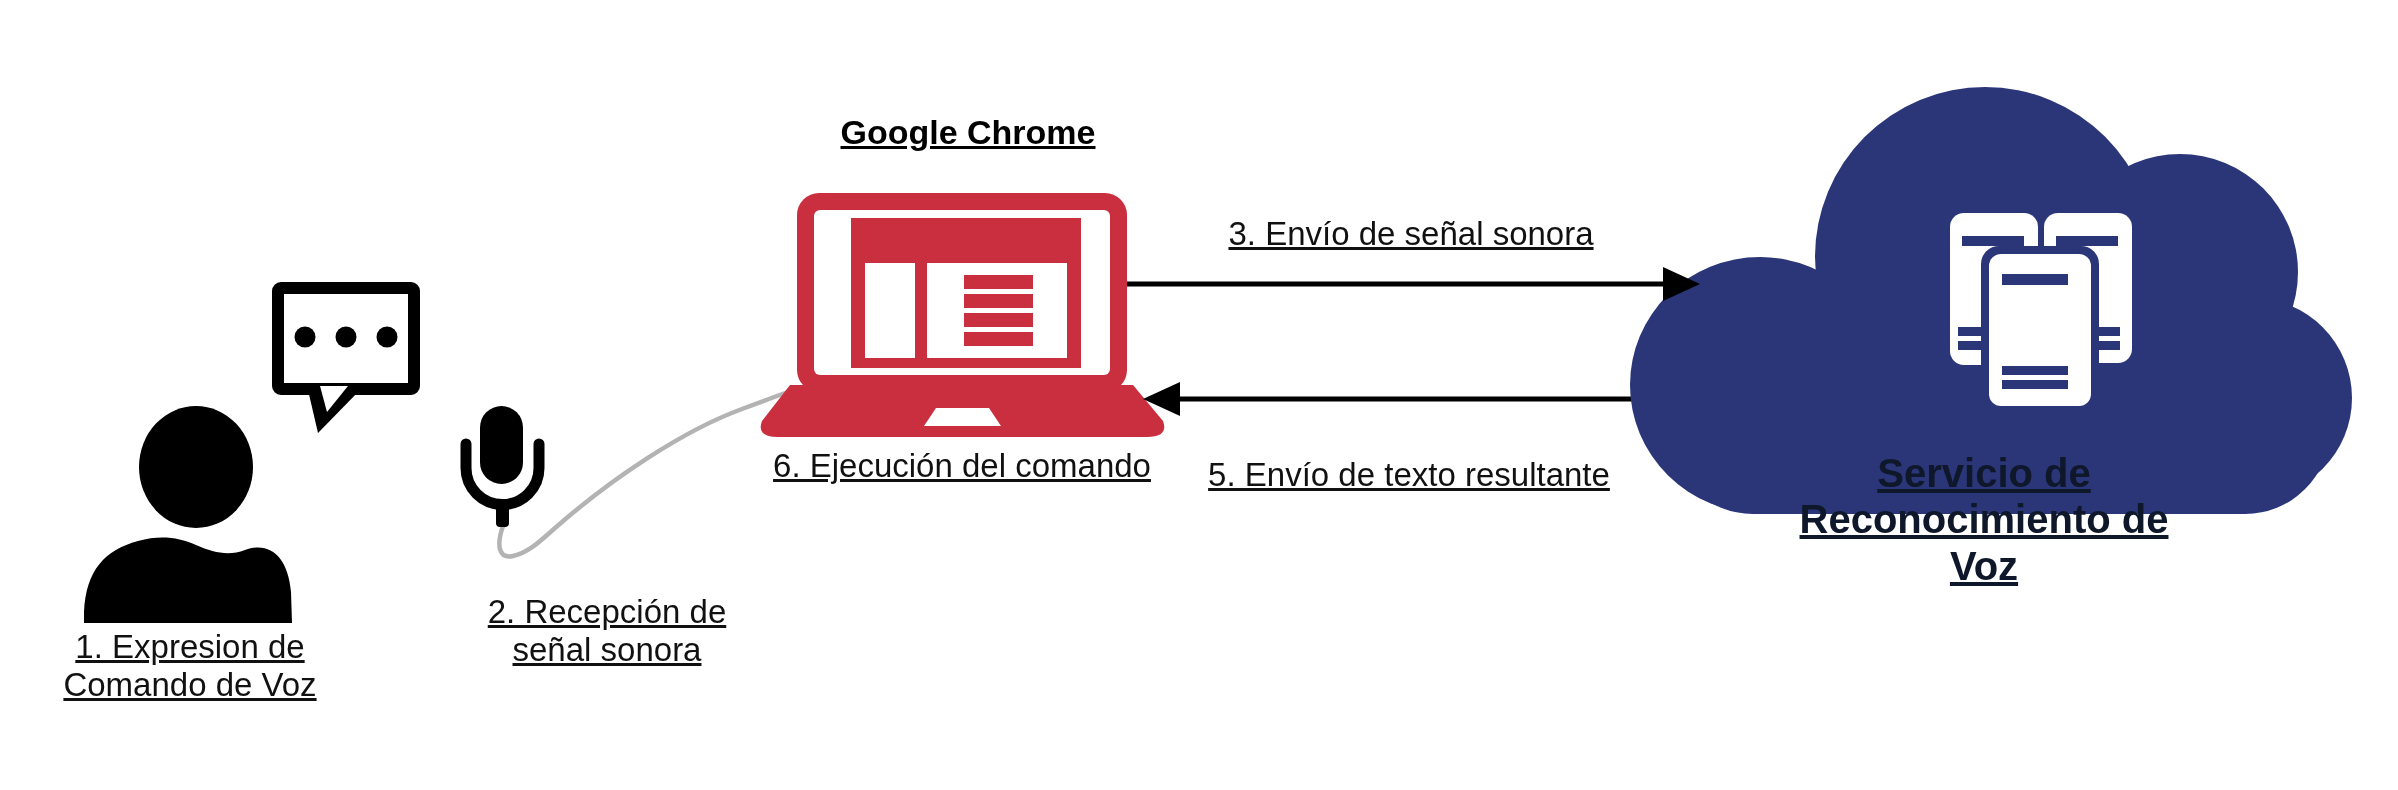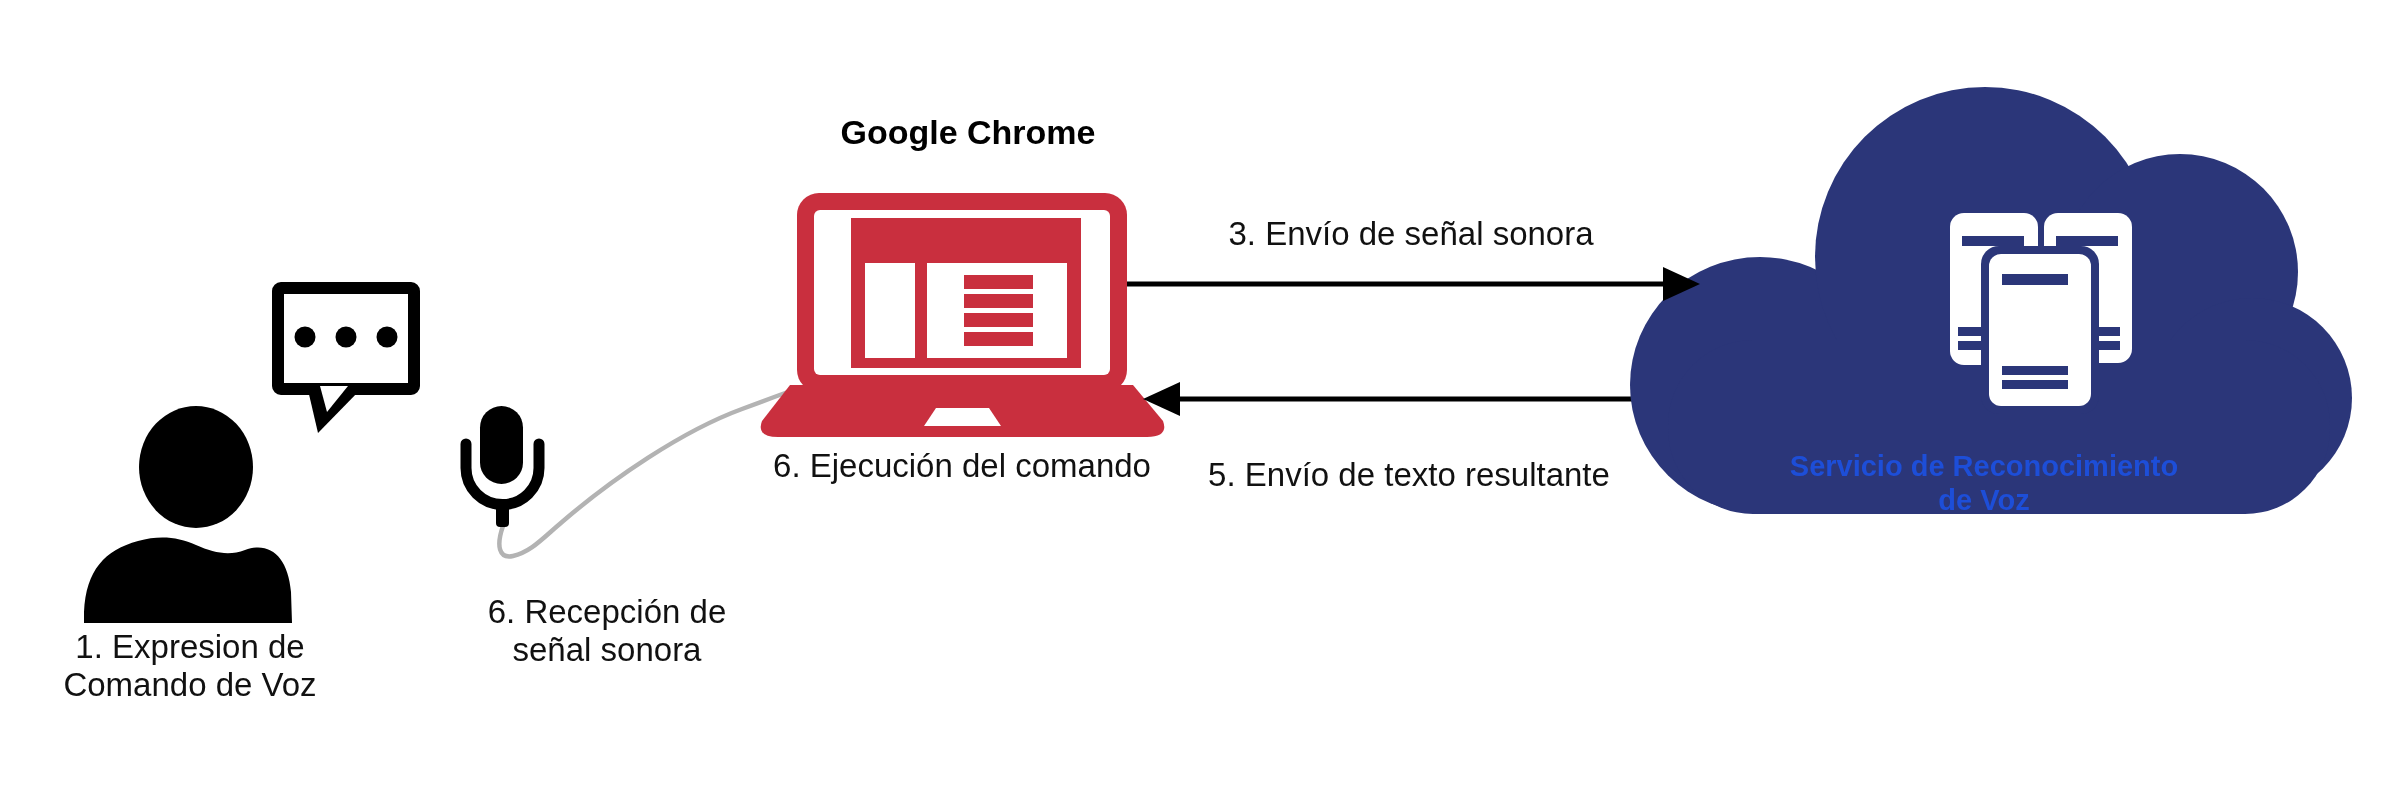--- a/index.html
+++ b/index.html
@@ -12,23 +12,24 @@
   }
   .gfx{position:absolute;left:0;top:0;}
   .lbl{
     position:absolute;
     transform:translateX(-50%);
     white-space:pre-line;
     text-align:center;
     color:#111111;
     font-size:33px;
     line-height:1.16;
+    text-decoration:underline;
   }
   .lbl.chrome{font-size:34px;font-weight:bold;color:#000000;}
-  .lbl.cloud-label{font-size:29px;font-weight:bold;color:#1d4ed8;}
+  .lbl.cloud-label{font-size:40px;font-weight:bold;color:#0f172a;}
 </style>
 </head>
 <body>
 
 <div class="canvas">
 
   <svg class="gfx" width="2398" height="790" viewBox="0 0 2398 790">
 
     <g>
       <polygon points="308,390 360,390 318,433" fill="#000000"></polygon>
@@ -113,21 +114,21 @@
       <line x1="1127" y1="284" x2="1668" y2="284" stroke-width="5" stroke="#000000"></line>
       <polygon points="1700,284 1663,267 1663,301" fill="#000000"></polygon>
     </g>
   </svg>
 
   <div class="lbl chrome" style="left:968px;top:113px;">Google Chrome</div>
 
   <div class="lbl" style="left:190px;top:628px;">1. Expresion de
 Comando de Voz</div>
 
-  <div class="lbl" style="left:607px;top:593px;">6. Recepción de
+  <div class="lbl" style="left:607px;top:593px;">2. Recepción de
 señal sonora</div>
 
   <div class="lbl" style="left:1411px;top:215px;">3. Envío de señal sonora</div>
 
   <div class="lbl" style="left:1409px;top:436px;margin-top:20px;">5. Envío de texto resultante</div>
 
   <div class="lbl" style="left:962px;top:447px;">6. Ejecución del comando</div>
 
   <div class="lbl cloud-label" style="left:1984px;top:450px;">Servicio de Reconocimiento de Voz</div>
 

